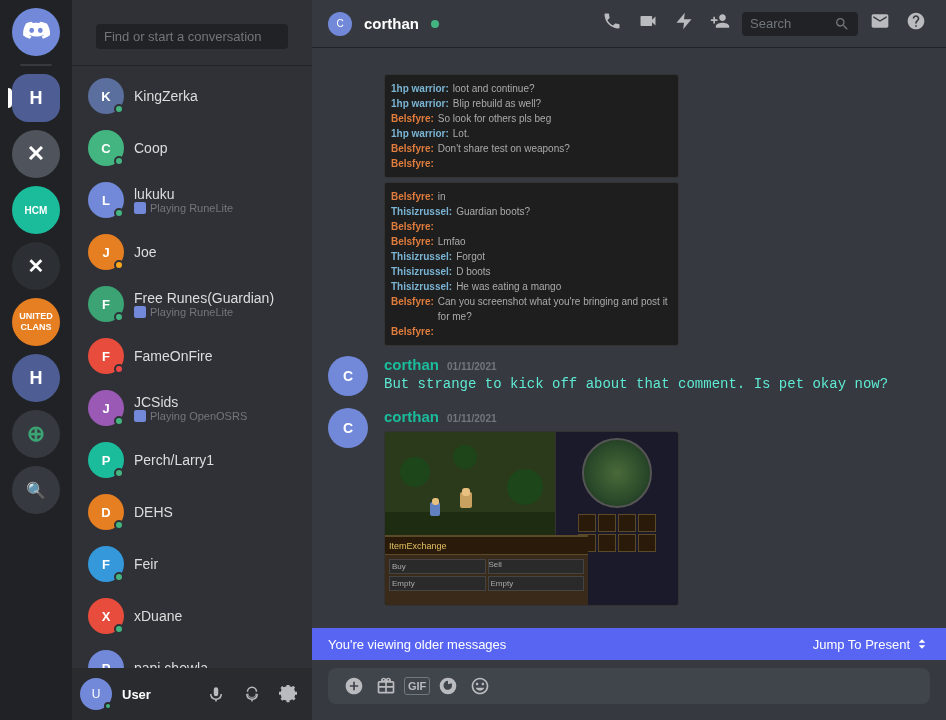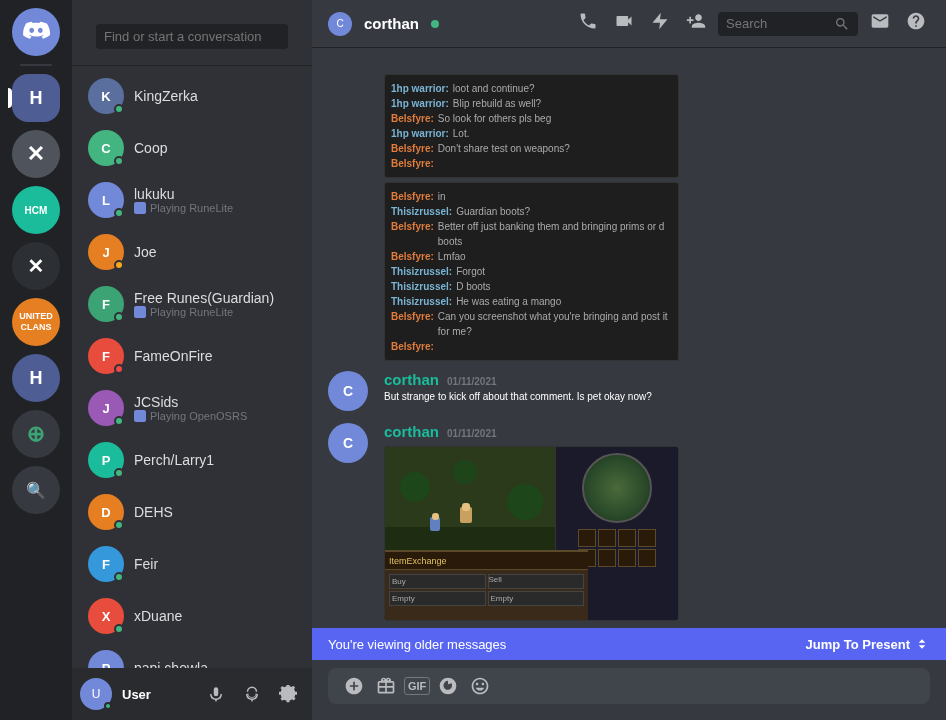--- a/index.html
+++ b/index.html
@@ -227,21 +227,21 @@
     .search-header {
       background: #202225;
       border-radius: 4px;
       padding: 4px 8px;
       display: flex;
       align-items: center;
       gap: 6px;
       color: #72767d;
       font-size: 13px;
       cursor: text;
-      width: 140px;
+      width: 116px;
     }
 
     
     .chat-messages {
       flex: 1;
       overflow-y: auto;
       padding: 16px 0 8px;
     }
     .message-group {
       display: flex;
@@ -273,23 +273,24 @@
       font-weight: 600;
       color: #fff;
       cursor: pointer;
     }
     .msg-timestamp {
       font-size: 10px;
       color: #72767d;
       font-weight: bold;
     }
     .msg-text {
-      font-size: 10px;
-      color: #ffffff;
+      font-size: 14px;
+      color: #5eead4;
       line-height: 1.4;
+      font-family: Liberation Mono, monospace;
     }
 
     
     .chat-input-area {
       padding: 8px 16px 16px;
       flex-shrink: 0;
     }
     .chat-input-bar {
       background: #40444b;
       border-radius: 8px;
@@ -344,21 +345,21 @@
       display: flex;
       align-items: center;
       justify-content: space-between;
       flex-shrink: 0;
     }
     .jump-present-btn {
       display: flex;
       align-items: center;
       gap: 4px;
       font-size: 13px;
-      font-weight: 700;
+      font-weight: 400;
       cursor: pointer;
       color: #fff;
     }
 
     
     ::-webkit-scrollbar { width: 4px; }
     ::-webkit-scrollbar-track { background: transparent; }
     ::-webkit-scrollbar-thumb { background: #202225; border-radius: 2px; }
 
     
@@ -736,21 +737,20 @@
           <div class="fake-line">
               <span class="fl-name orange">Belsfyre:</span>
               <span class="fl-text">in</span>
             </div>
           <div class="fake-line">
               <span class="fl-name blue">Thisizrussel:</span>
               <span class="fl-text">Guardian boots?</span>
             </div>
           <div class="fake-line">
               <span class="fl-name orange">Belsfyre:</span>
-              <span class="fl-text">Better off just banking them and bringing prims or d boots</span>
             </div>
           <div class="fake-line">
               <span class="fl-name orange">Belsfyre:</span>
               <span class="fl-text">Lmfao</span>
             </div>
           <div class="fake-line">
               <span class="fl-name blue">Thisizrussel:</span>
               <span class="fl-text">Forgot</span>
             </div>
           <div class="fake-line">

